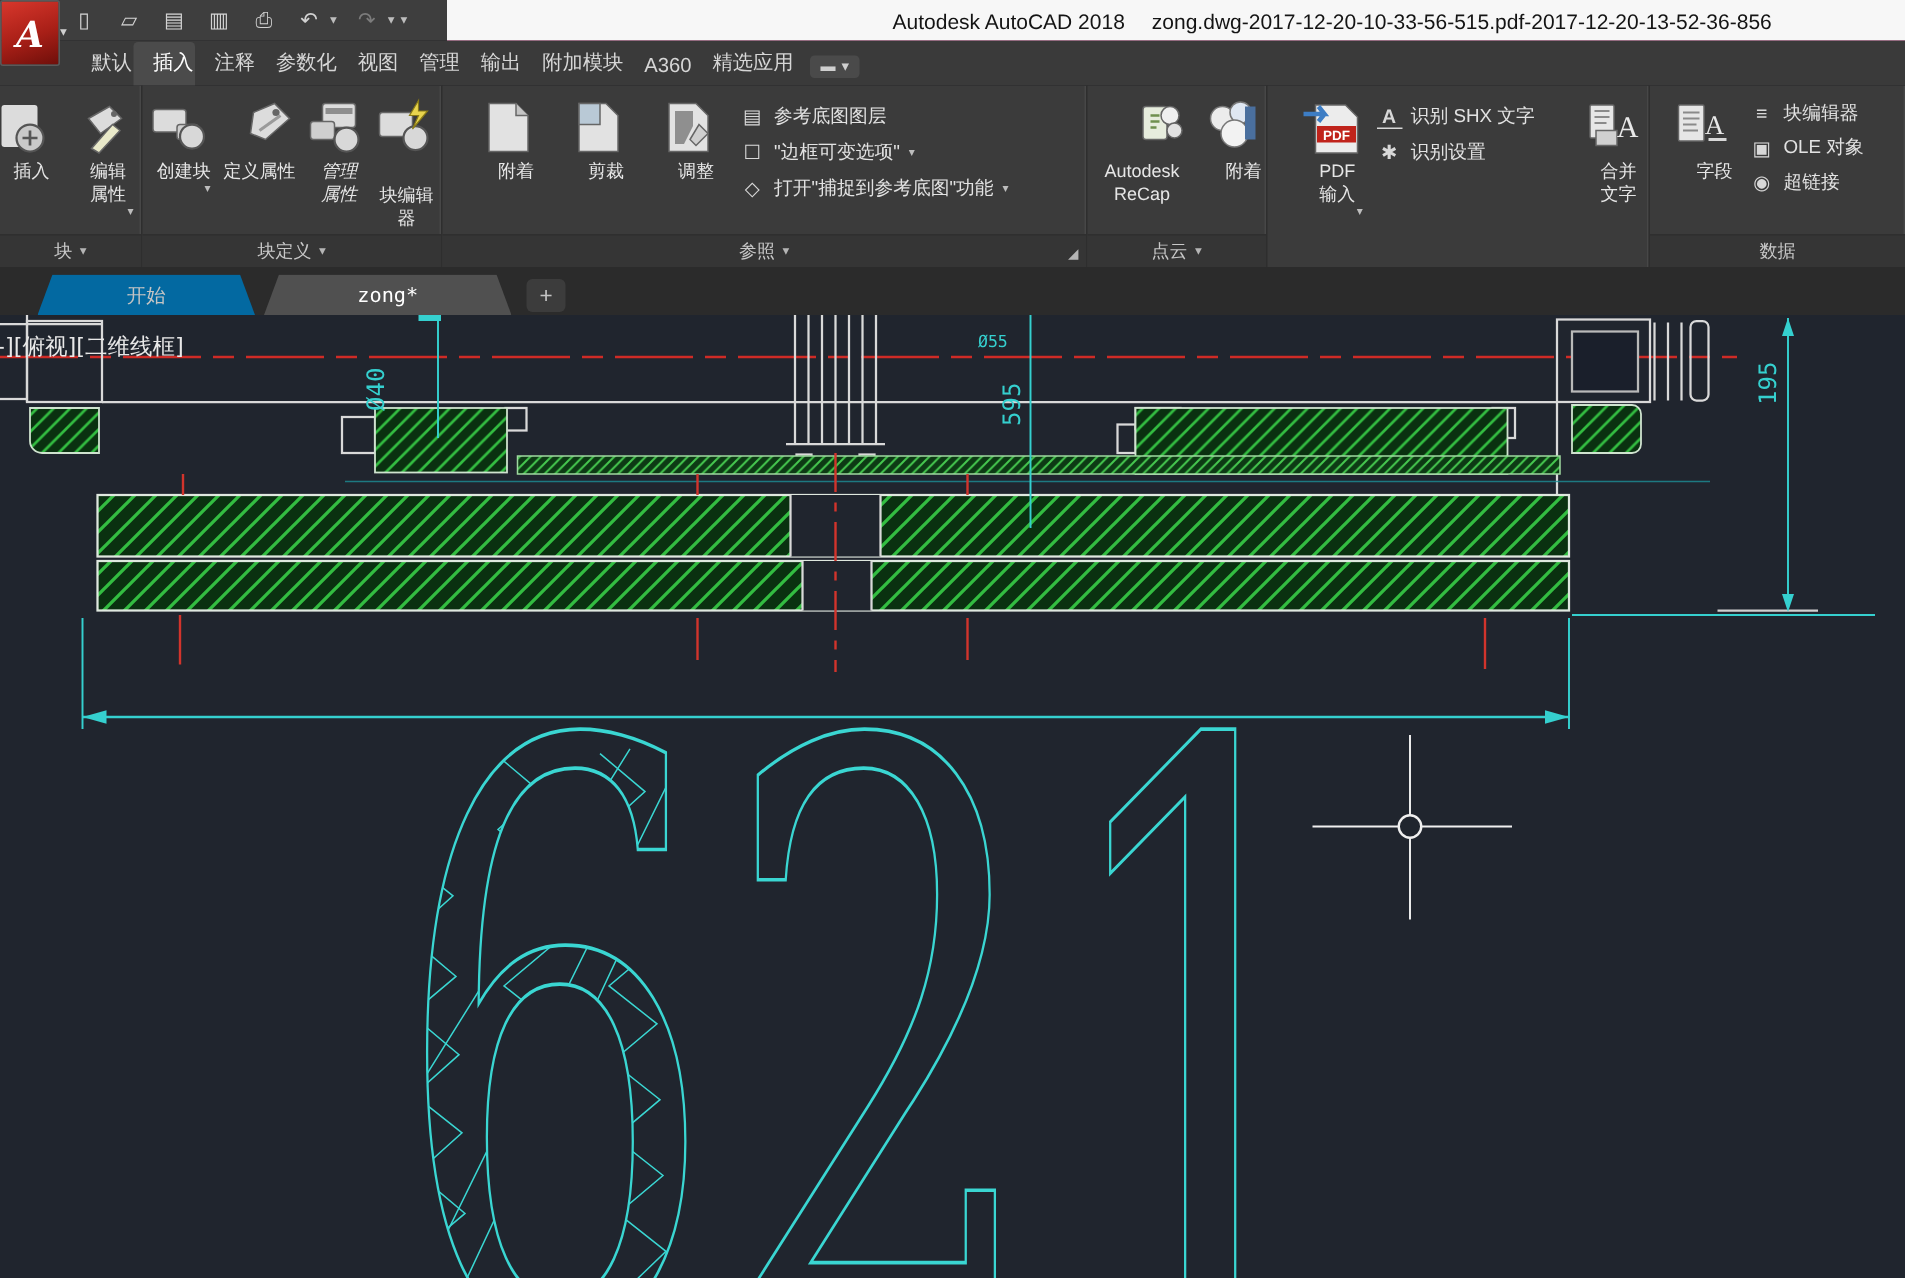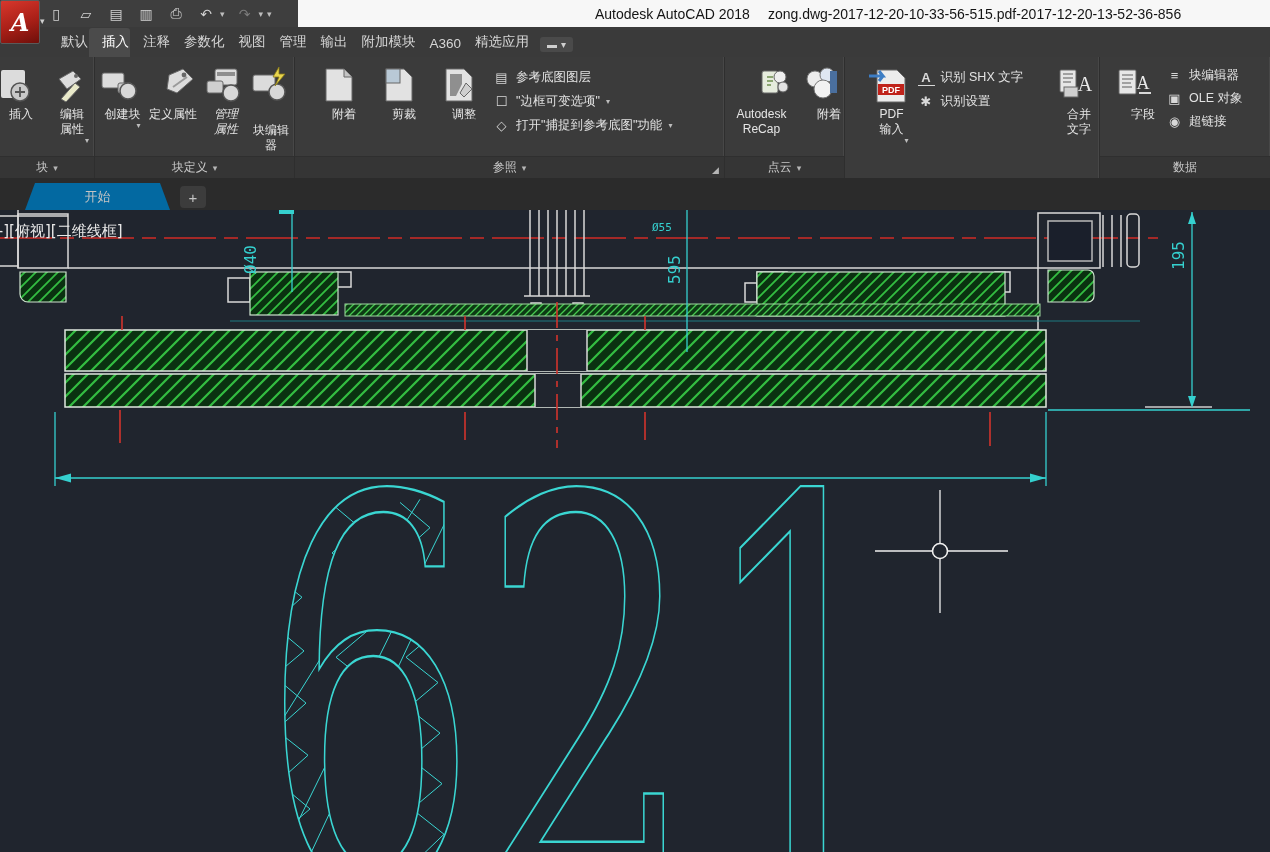--- a/index.html
+++ b/index.html
@@ -334,20 +334,21 @@
       </div>
     </div>
     <div class="pfoot">
       <span>数据</span>
     </div>
   </div>
 </div>
 
 <div class="filetabs">
   <div class="ftab start">开始</div>
+  <div class="ftab active">zong*</div>
   <div class="newtab">+</div>
 </div>
 
 <div class="canvas">
 <svg width="1270" height="642" viewBox="0 210 1270 642">
   <defs>
     <pattern id="hatchC" width="14" height="14" patternUnits="userSpaceOnUse">
       <rect width="14" height="14" fill="#0a3110"></rect>
       <path d="M-3,3 L3,-3 M-3,17 L17,-3 M11,17 L17,11" stroke="#33bd41" stroke-width="2.2"></path>
     </pattern>

